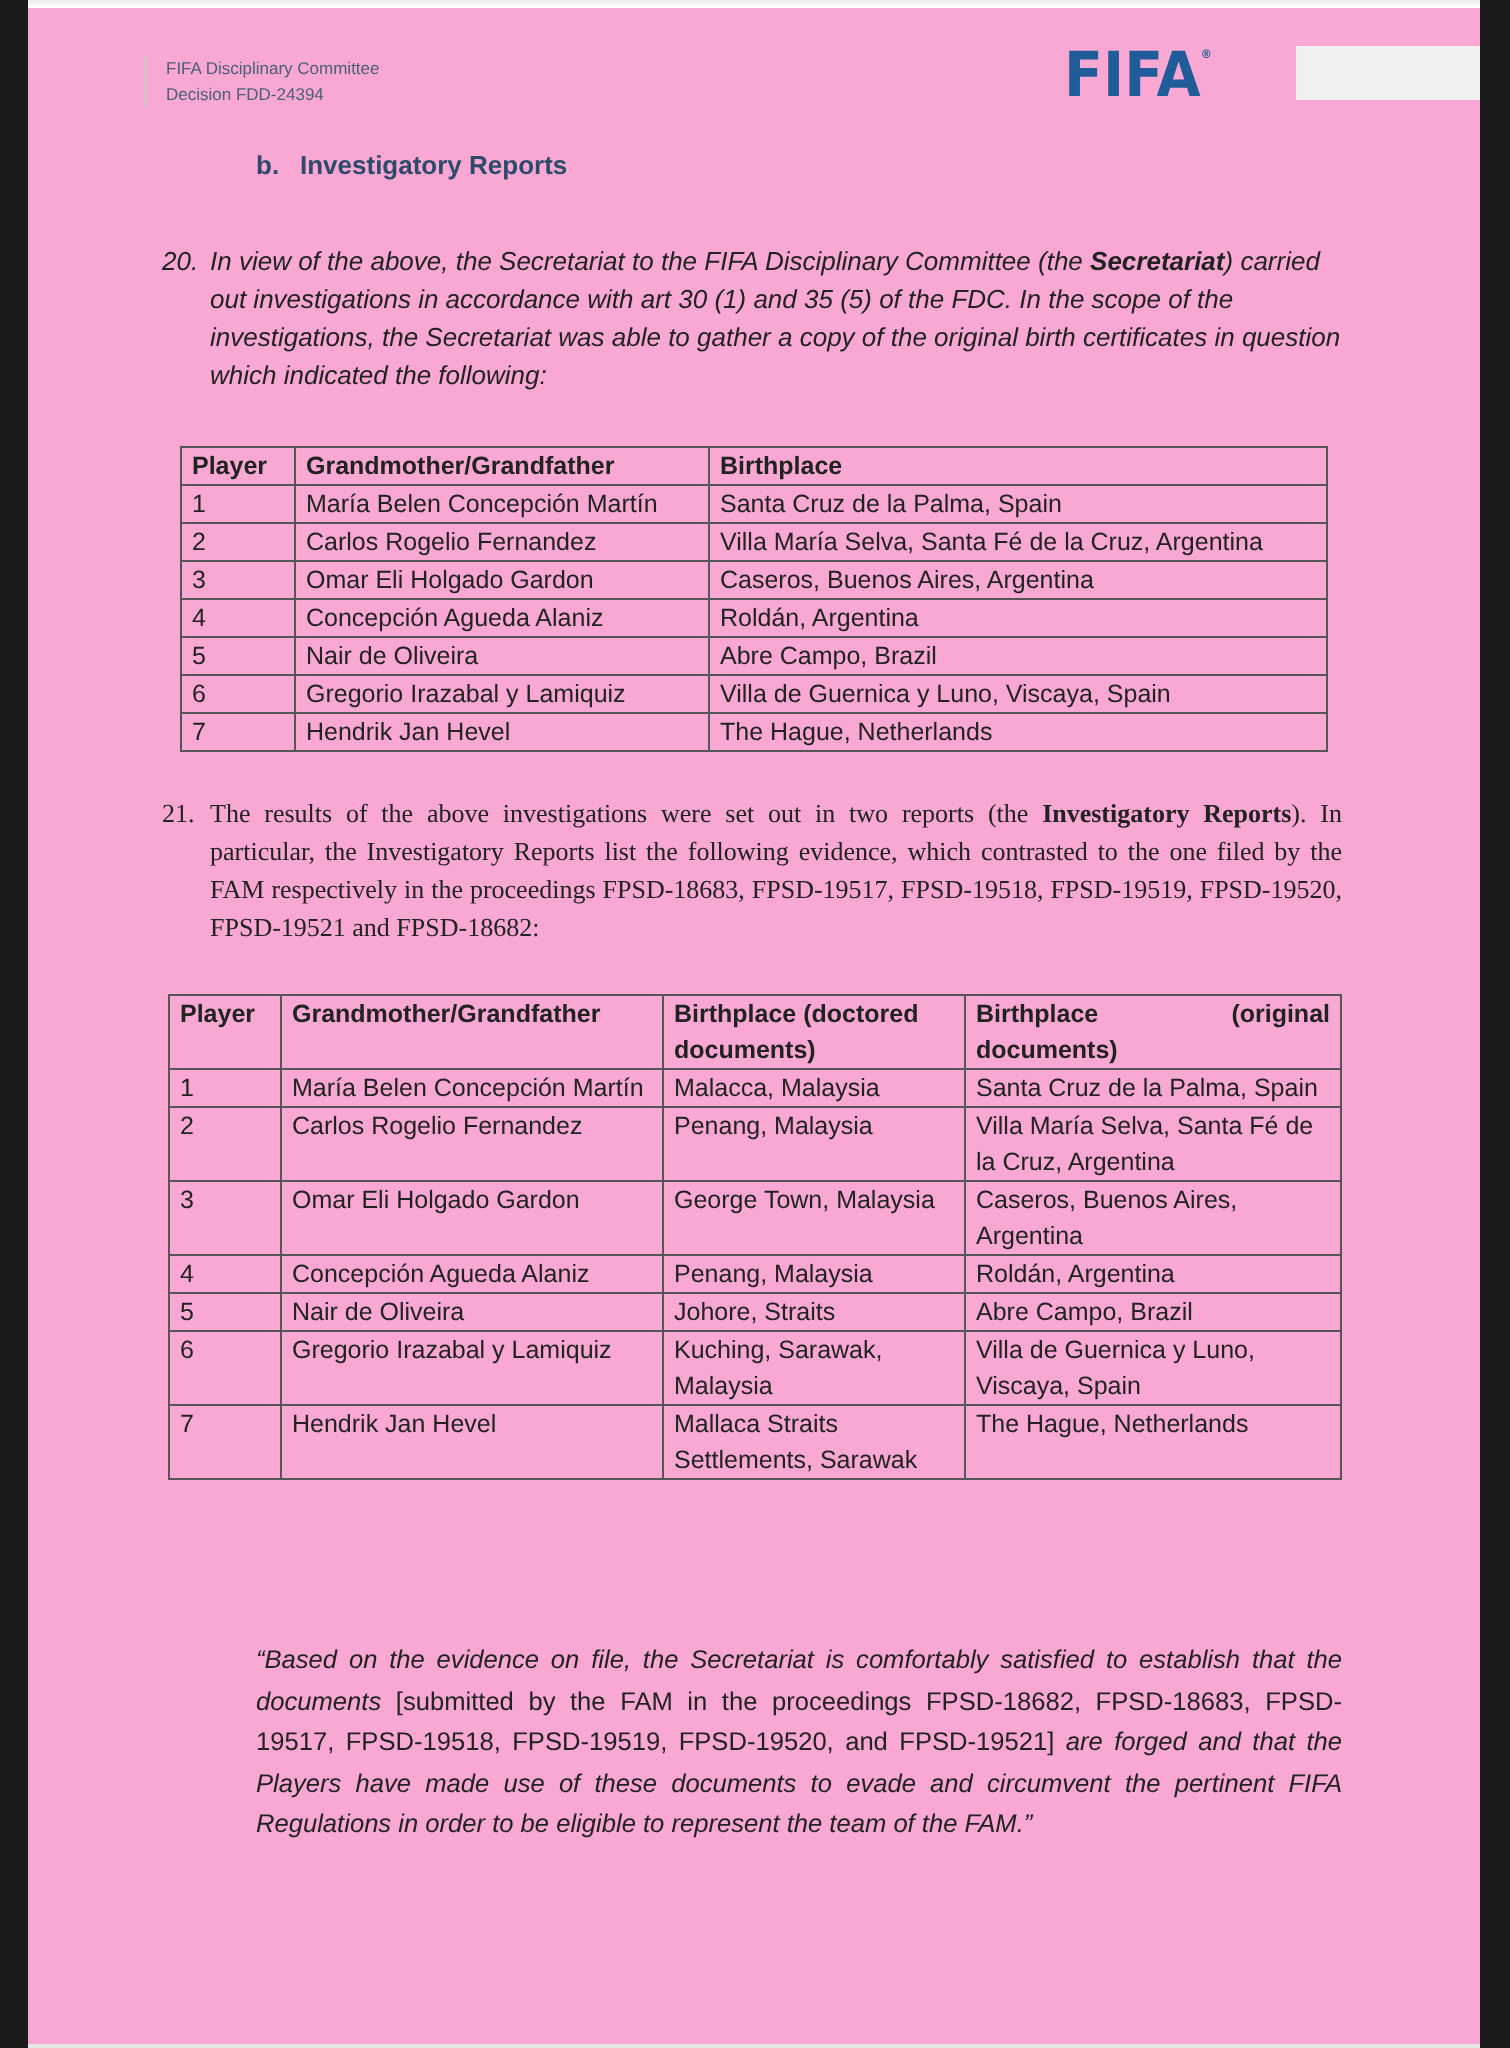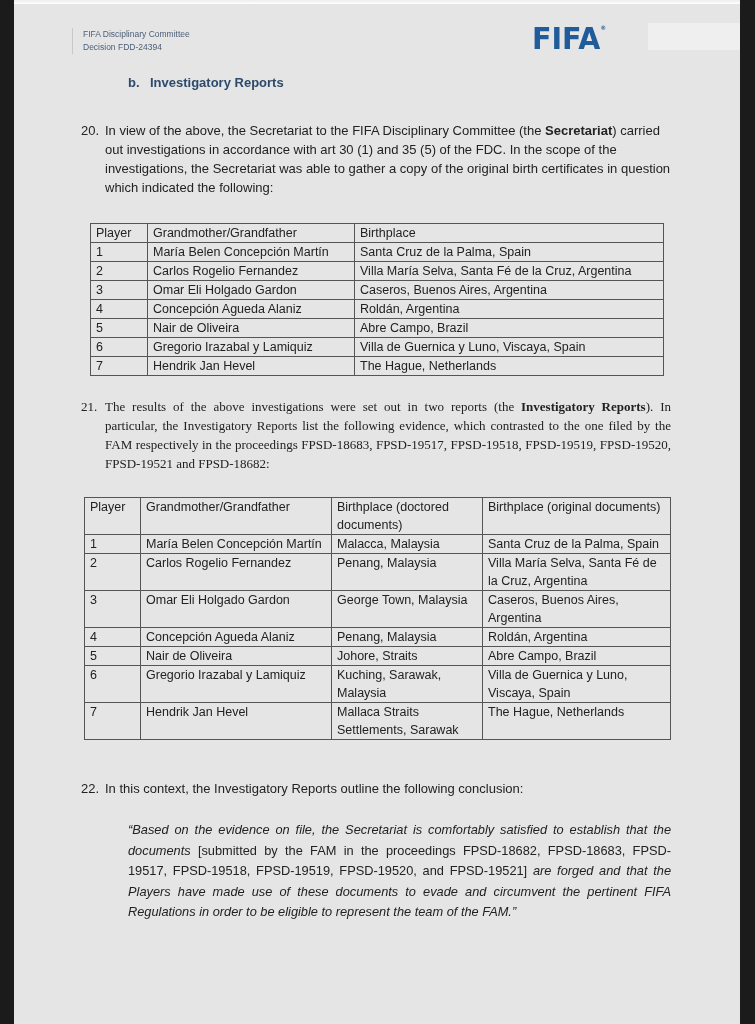--- a/index.html
+++ b/index.html
@@ -5,21 +5,21 @@
     html, body { margin: 0; padding: 0; }
     body {
       width: 755px; height: 1024px; overflow: hidden;
       background: #1b1b1b;
       position: relative;
       font-family: "Liberation Sans", sans-serif;
       color: #222;
     }
     .page {
       position: absolute; left: 14px; top: 0; width: 726px; height: 1022px;
-      background: #e5e5e5;
+      background: #f9a8d4;
       border-bottom: 2px solid #e6e6e6;
     }
     .top-shade {
       position: absolute; left: 0; top: 0; width: 100%; height: 4px;
       background: linear-gradient(#ececec, #ffffff);
     }
     .header-left {
       position: absolute; left: 58px; top: 28px;
       border-left: 1px solid #c8c8c8; padding-left: 10px;
       font-size: 8.5px; line-height: 13px; color: #4b5f78;
@@ -47,21 +47,21 @@
     .para.justify { text-align: justify; font-family: Liberation Serif, serif; }
     .para b { font-weight: bold; }
     table.t {
       position: absolute; border-collapse: collapse;
       font-size: 12.5px; color: #222;
     }
     table.t td, table.t th {
       border: 1px solid #555; padding: 0 5px; text-align: left;
       vertical-align: top; line-height: 18px;
     }
-    table.t th { font-weight: normal; }
+    table.t th { font-weight: bold; }
     #t1 { left: 76px; top: 223px; width: 574px; }
     #t1 td, #t1 th { height: 18px; }
     #t2 { left: 70px; top: 497px; width: 587px; }
     #t2 td, #t2 th { line-height: 18px; }
     .quote {
       position: absolute; left: 114px; top: 820px; width: 543px;
       font-size: 12.8px; line-height: 20.5px; text-align: justify; color: #222;
     }
     .quote i { font-style: italic; }
   </style>
@@ -76,21 +76,21 @@
     <div>Decision FDD-24394</div>
   </div>
 
   <div class="fifa-logo"><span>FIFA</span><sup>®</sup></div>
   <div class="gray-box"></div>
 
   <div class="section-heading">
     <span class="letter">b.</span><span>Investigatory Reports</span>
   </div>
 
-  <div class="para" style="left:91px; top:121px; width:566px;">
+  <div class="para" style="left:91px; top:121px; width:566px;font-style:italic;">
     <span class="num">20.</span>
     <span>In view of the above, the Secretariat to the FIFA Disciplinary Committee (the </span><b>Secretariat</b><span>) carried out investigations in accordance with art 30 (1) and 35 (5) of the FDC. In the scope of the investigations, the Secretariat was able to gather a copy of the original birth certificates in question which indicated the following:</span>
   </div>
 
   <table class="t" id="t1">
     <thead>
       <tr>
         <th style="width:46px;">Player</th>
         <th style="width:196px;">Grandmother/Grandfather</th>
         <th>Birthplace</th>
@@ -188,19 +188,15 @@
         </tr>
         <tr>
           <td>7</td>
           <td>Hendrik Jan Hevel</td>
           <td>Mallaca Straits Settlements, Sarawak</td>
           <td>The Hague, Netherlands</td>
         </tr>
       </tbody>
   </table>
 
-  <div class="para" style="left:91px; top:779px; width:566px;">
-    <span class="num">22.</span>
-    <span>In this context, the Investigatory Reports outline the following conclusion:</span>
-  </div>
 
   <div class="quote"><i>“Based on the evidence on file, the Secretariat is comfortably satisfied to establish that the documents</i><span> [submitted by the FAM in the proceedings FPSD-18682, FPSD-18683, FPSD-19517, FPSD-19518, FPSD-19519, FPSD-19520, and FPSD-19521] </span><i>are forged and that the Players have made use of these documents to evade and circumvent the pertinent FIFA Regulations in order to be eligible to represent the team of the FAM.”</i></div>
 </div>
 
 </body></html>

